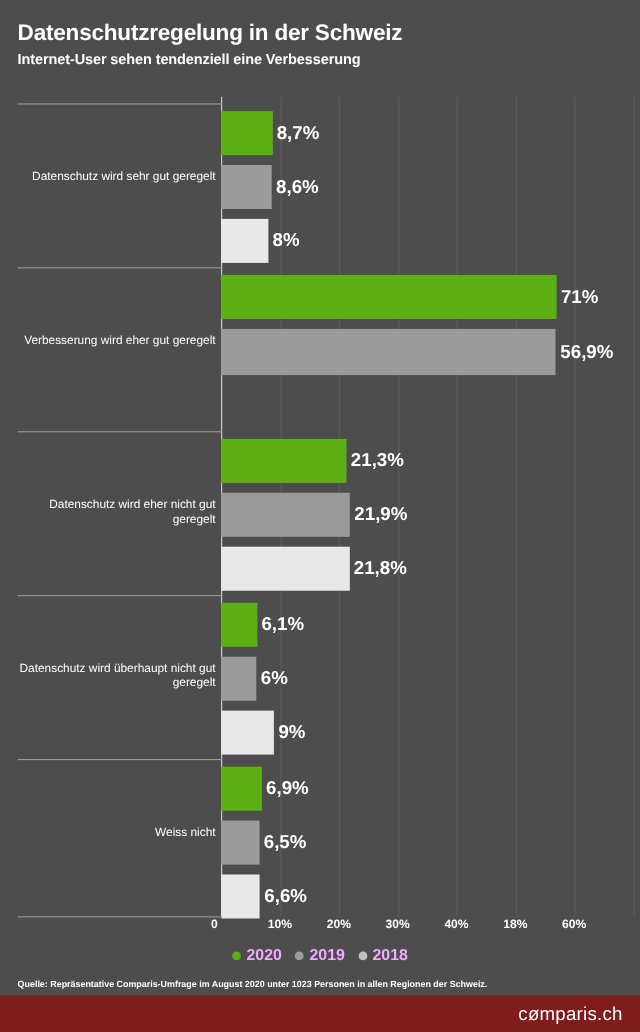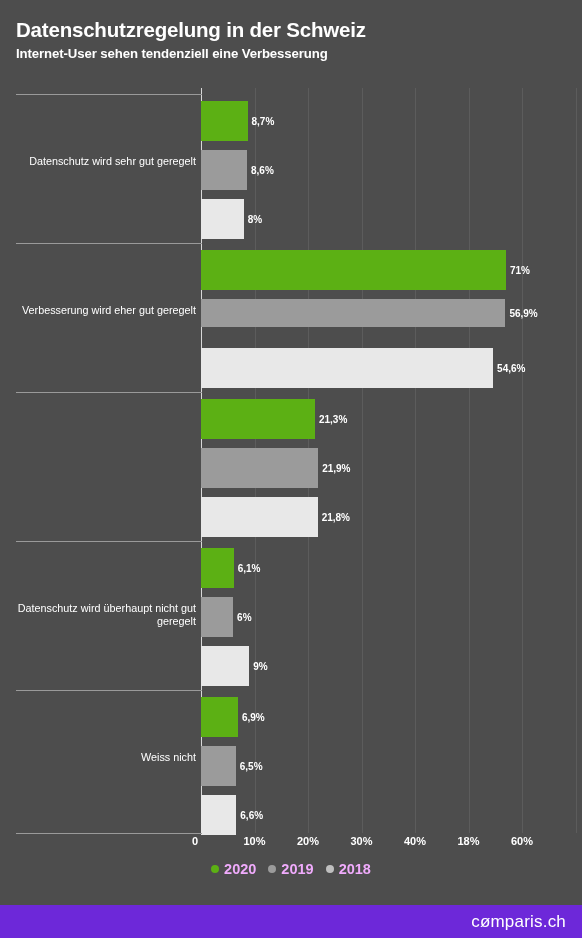--- a/index.html
+++ b/index.html
@@ -109,21 +109,21 @@
     height: 100%;
   }
   .bar.y2020 { background: #5cb014; }
   .bar.y2019 { background: #9b9b9b; }
   .bar.y2018 { background: #e8e8e8; }
   .bar-value {
     position: absolute;
     top: 50%;
     transform: translateY(-50%);
     color: #ffffff;
-    font-size: 10px;
+    font-size: 17px;
     font-weight: bold;
     white-space: nowrap;
     padding-left: 4px;
   }
 
   
   .xaxis {
     position: absolute;
     left: 0;
     top: 833px;
@@ -186,21 +186,21 @@
     font-size: 8.1px;
     font-weight: bold;
     white-space: nowrap;
   }
   .footer {
     position: absolute;
     left: 0;
     bottom: 0;
     width: 582px;
     height: 33px;
-    background: #6d28d9;
+    background: #7f1d1d;
   }
   .brand {
     position: absolute;
     right: 16px;
     top: 50%;
     transform: translateY(-50%);
     color: #ffffff;
     font-size: 17px;
     letter-spacing: 0.2px;
     white-space: nowrap;
@@ -244,31 +244,28 @@
             <div class="bar-value" style="left: 100%;">8%</div>
           </div>
         </div>
         <div class="group" style="top: 155px; height: 149px;">
           <div class="group-sep"></div>
           <div class="cat-label" style="top: 60.5px;">Verbesserung wird eher gut geregelt</div>
           <div class="bar-row" style="top: 7px; height: 40px; width: 304.95px;">
             <div class="bar y2020" style="background: rgb(92, 176, 20); width: 100%;"></div>
             <div class="bar-value" style="left: 100%;">71%</div>
           </div>
-          <div class="bar-row" style="top: 56px; height: 28px; width: 304.415px;">
+          <div class="bar-row" style="top: 56px; height: 42px; width: 304.415px;">
             <div class="bar y2019" style="background: rgb(155, 155, 155); width: 100%;"></div>
             <div class="bar-value" style="left: 100%;">56,9%</div>
           </div>
-          <div class="bar-row" style="top: 105px; height: 40px; width: 292.11px;">
-            <div class="bar y2018" style="background: rgb(232, 232, 232); width: 100%;"></div>
-            <div class="bar-value" style="left: 100%;">54,6%</div>
-          </div>
         </div>
         <div class="group" style="top: 304px; height: 149px;">
           <div class="group-sep"></div>
+          <div class="cat-label" style="top: 60.5px;">Datenschutz wird eher nicht gut geregelt</div>
           <div class="bar-row" style="top: 7px; height: 40px; width: 113.955px;">
             <div class="bar y2020" style="background: rgb(92, 176, 20); width: 100%;"></div>
             <div class="bar-value" style="left: 100%;">21,3%</div>
           </div>
           <div class="bar-row" style="top: 56px; height: 40px; width: 117.165px;">
             <div class="bar y2019" style="background: rgb(155, 155, 155); width: 100%;"></div>
             <div class="bar-value" style="left: 100%;">21,9%</div>
           </div>
           <div class="bar-row" style="top: 105px; height: 40px; width: 116.63px;">
             <div class="bar y2018" style="background: rgb(232, 232, 232); width: 100%;"></div>
@@ -329,18 +326,19 @@
       <div class="legend-item">
         <span class="legend-dot" style="background: rgb(155, 155, 155);"></span>
         <span class="legend-label">2019</span>
       </div>
       <div class="legend-item">
         <span class="legend-dot" style="background: rgb(191, 191, 191);"></span>
         <span class="legend-label">2018</span>
       </div>
     </div>
 
+  <div class="source">Quelle: Repräsentative Comparis-Umfrage im August 2020 unter 1023 Personen in allen Regionen der Schweiz.</div>
 
   <div class="footer">
     <div class="brand">cømparis.ch</div>
   </div>
 
 </div>
 
 </body></html>

